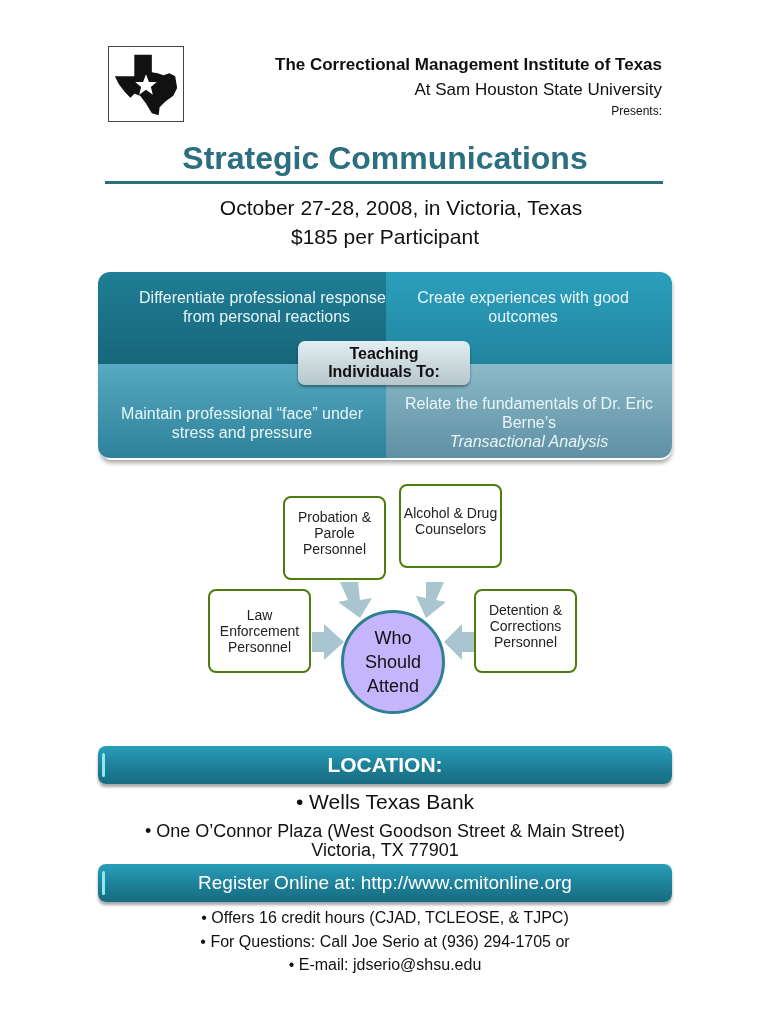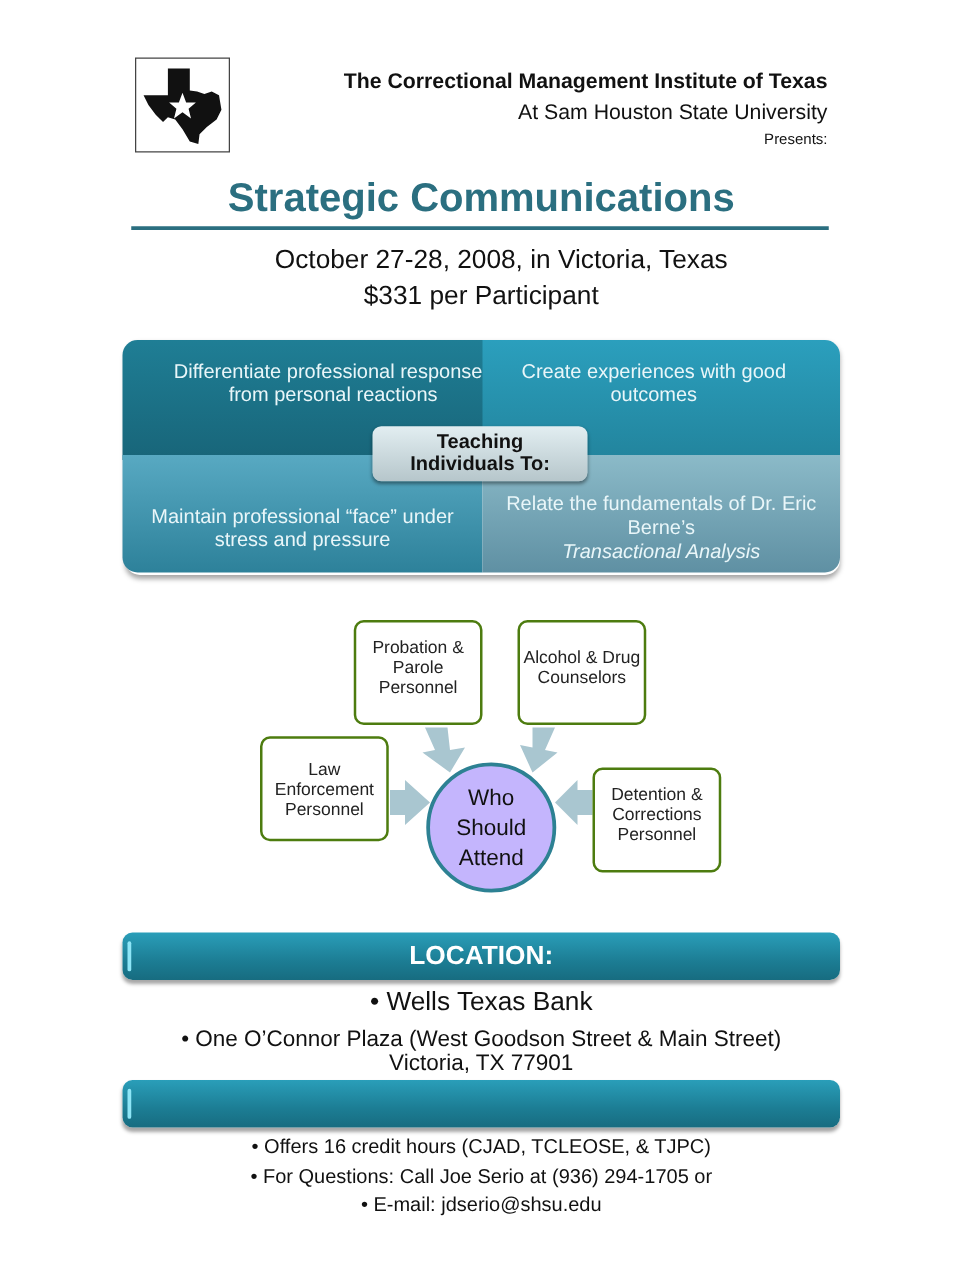--- a/index.html
+++ b/index.html
@@ -37,23 +37,23 @@
   #center-tab { left:298px; top:341px; width:172px; height:44px; border-radius:7px;
                 background:linear-gradient(#e2eef1, #b6c6cb); box-shadow:0 2px 3px rgba(0,0,0,0.4);
                 text-align:center; font-size:16px; font-weight:bold; line-height:18px; color:#111;
                 padding-top:4px; box-sizing:border-box; }
 
   
   .role-box { position:absolute; box-sizing:border-box; border:2px solid #4d7c0f; border-radius:8px; background:#fff;
               font-size:14px; line-height:16px; text-align:center; color:#222; display:flex;
               align-items:center; justify-content:center; }
   #role-probation { left:283px; top:496px; width:103px; height:84px; padding-bottom:10px; }
-  #role-alcohol   { left:399px; top:496px; width:103px; height:84px; padding-bottom:10px;margin-left:15px; }
+  #role-alcohol   { left:399px; top:484px; width:103px; height:84px; padding-bottom:10px; }
   #role-law       { left:208px; top:589px; width:103px; height:84px; }
-  #role-detention { left:474px; top:589px; width:103px; height:84px; padding-bottom:10px;margin-top:25px; }
+  #role-detention { left:474px; top:589px; width:103px; height:84px; padding-bottom:10px; }
   #who-circle { left:341px; top:610px; width:104px; height:104px; border:3px solid #2d8193; border-radius:50%;
                 background:#c4b5fd; box-sizing:border-box; text-align:center; font-size:18px; line-height:24px;
                 display:flex; align-items:center; justify-content:center; color:#111; }
   #arrows { left:200px; top:490px; width:400px; height:230px; }
 
   
   .banner { position:absolute; left:98px; width:574px; height:38px; border-radius:8px; box-sizing:border-box;
             background:linear-gradient(#2a9eb9, #1c7d94 60%, #176c80); box-shadow:0 3px 3px rgba(0,0,0,0.35);
             color:#fff; text-align:center; }
   .banner .gloss { position:absolute; left:4px; top:7px; width:3px; height:24px; background:#8fe6f7; border-radius:2px; }
@@ -77,21 +77,21 @@
     <polygon points="38,28 41,36 49,36 43,41 45,49 38,44 31,49 33,41 27,36 35,36" fill="#fff"></polygon>
   </svg>
 </div>
 <div id="org-name" class="abs">The Correctional Management Institute of Texas</div>
 <div id="org-sub" class="abs">At Sam Houston State University</div>
 <div id="presents" class="abs">Presents:</div>
 
 <div id="title" class="abs">Strategic Communications</div>
 <div id="title-underline" class="abs"></div>
 <div id="date-line" class="abs">October 27-28, 2008, in Victoria, Texas</div>
-<div id="price-line" class="abs">$331 per Participant</div>
+<div id="price-line" class="abs">$185 per Participant</div>
 
 <div id="quad-shadow" class="abs"></div>
 <div id="q-tl" class="quad">
   <span>Differentiate professional responses from personal reactions</span>
 </div>
 <div id="q-tr" class="quad">
   <span>Create experiences with good outcomes</span>
 </div>
 <div id="q-bl" class="quad">
   <span>Maintain professional “face” under stress and pressure</span>
@@ -124,16 +124,17 @@
 <div id="location-banner" class="banner">
   <span class="gloss"></span>
   <span>LOCATION:</span>
 </div>
 <div id="loc-1" class="bullet">• Wells Texas Bank</div>
 <div id="loc-2" class="bullet">• One O’Connor Plaza (West Goodson Street &amp; Main Street)</div>
 <div id="loc-3" class="bullet">Victoria, TX 77901</div>
 
 <div id="register-banner" class="banner">
   <span class="gloss"></span>
+  <span>Register Online at: http://www.cmitonline.org</span>
 </div>
 <div id="info-1" class="bullet">• Offers 16 credit hours (CJAD, TCLEOSE, &amp; TJPC)</div>
 <div id="info-2" class="bullet">• For Questions: Call Joe Serio at (936) 294-1705 or</div>
 <div id="info-3" class="bullet">• E-mail:  jdserio@shsu.edu</div>
 
 </body></html>

